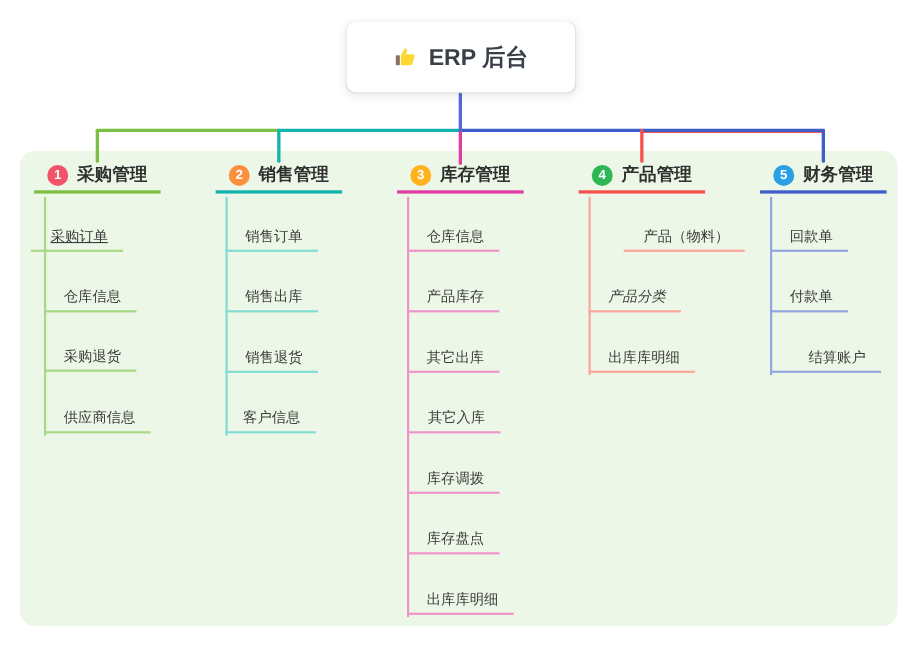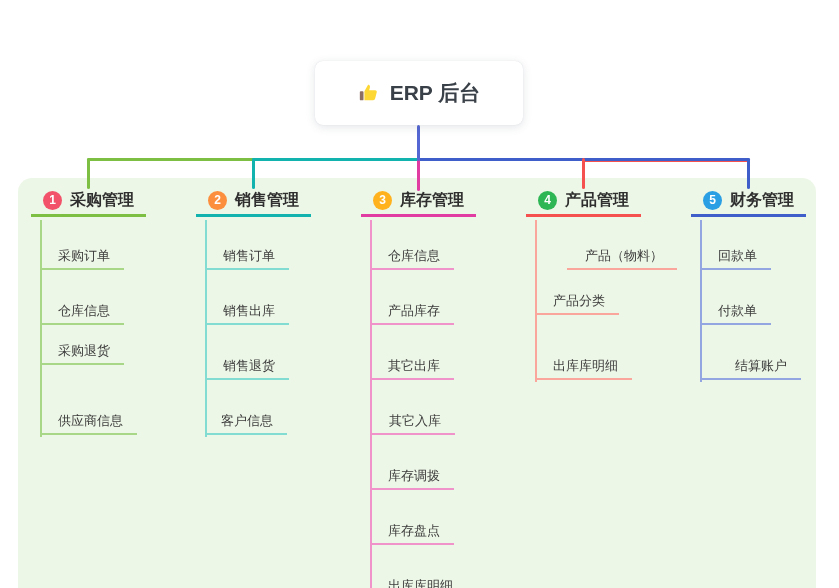--- a/index.html
+++ b/index.html
@@ -1,18 +1,18 @@
 <!DOCTYPE html>
 <html><head>
 <meta charset="utf-8">
 <style>
   html,body{margin:0;padding:0;background:#ffffff;}
   body{width:839px;height:588px;overflow:hidden;
        font-family:"Liberation Sans","DejaVu Sans",sans-serif;}
-  .stage{position:relative;width:839px;height:462px;margin-top:41px;}
+  .stage{position:relative;width:839px;height:462px;}
 
   
   .root-card{position:absolute;left:315px;top:20px;width:208px;height:64px;
     background:#ffffff;border-radius:8px;
     box-shadow:0 2px 10px rgba(60,70,90,.14),0 0 1px rgba(60,70,90,.18);
     display:flex;align-items:center;justify-content:center;gap:10px;
     font-size:21px;font-weight:600;color:#3a4048;cursor:pointer;z-index:5;}
   .root-card .thumb{display:flex;align-items:center;}
 
   
@@ -67,23 +67,23 @@
       <div class="seg" style="left: 416.5px; top: 117px; width: 3px; height: 33px; background: rgb(224, 60, 162); z-index: 2;"></div>
       <div class="seg" style="left: 581.5px; top: 117px; width: 3px; height: 31px; background: rgb(245, 81, 78); z-index: 2;"></div>
       <div class="seg" style="left: 746.5px; top: 117px; width: 3px; height: 31px; background: rgb(63, 94, 201); z-index: 2;"></div>
     </div>
   <div id="branches">
       <div class="branch-title" style="left: 31px; border-bottom-color: rgb(124, 191, 67);">
         <span class="badge" style="background: rgb(242, 83, 106);">1</span>
         <span>采购管理</span>
       </div>
       <div class="trunk" style="left: 40px; top: 179px; height: 217px; background: rgb(169, 215, 136);"></div>
-      <div class="child" style="left: 40px; top: 203px; border-bottom-color: rgb(169, 215, 136);">采购订单</div>
+      <div class="child" style="left: 28px; top: 203px; border-bottom-color: rgb(169, 215, 136); text-decoration: underline;">采购订单</div>
       <div class="child" style="left: 40px; top: 258px; border-bottom-color: rgb(169, 215, 136);">仓库信息</div>
-      <div class="child" style="left: 40px; top: 298px; border-bottom-color: rgb(169, 215, 136);">采购退货</div>
+      <div class="child" style="left: 40px; top: 312px; border-bottom-color: rgb(169, 215, 136);">采购退货</div>
       <div class="child" style="left: 40px; top: 368px; border-bottom-color: rgb(169, 215, 136);">供应商信息</div>
       <div class="branch-title" style="left: 196px; border-bottom-color: rgb(18, 178, 174);">
         <span class="badge" style="background: rgb(251, 143, 61);">2</span>
         <span>销售管理</span>
       </div>
       <div class="trunk" style="left: 205px; top: 179px; height: 217px; background: rgb(131, 220, 210);"></div>
       <div class="child" style="left: 205px; top: 203px; border-bottom-color: rgb(131, 220, 210);">销售订单</div>
       <div class="child" style="left: 205px; top: 258px; border-bottom-color: rgb(131, 220, 210);">销售出库</div>
       <div class="child" style="left: 205px; top: 313px; border-bottom-color: rgb(131, 220, 210);">销售退货</div>
       <div class="child" style="left: 205px; top: 368px; border-bottom-color: rgb(131, 220, 210); padding-left: 16px;">客户信息</div>
@@ -98,21 +98,21 @@
       <div class="child" style="left: 371px; top: 368px; border-bottom-color: rgb(241, 147, 203);">其它入库</div>
       <div class="child" style="left: 370px; top: 423px; border-bottom-color: rgb(241, 147, 203);">库存调拨</div>
       <div class="child" style="left: 370px; top: 478px; border-bottom-color: rgb(241, 147, 203);">库存盘点</div>
       <div class="child" style="left: 370px; top: 533px; border-bottom-color: rgb(241, 147, 203);">出库库明细</div>
       <div class="branch-title" style="left: 526px; border-bottom-color: rgb(245, 81, 78);">
         <span class="badge" style="background: rgb(46, 181, 84);">4</span>
         <span>产品管理</span>
       </div>
       <div class="trunk" style="left: 535px; top: 179px; height: 162px; background: rgb(251, 166, 157);"></div>
       <div class="child" style="left: 567px; top: 203px; border-bottom-color: rgb(251, 166, 157);">产品（物料）</div>
-      <div class="child" style="left: 535px; top: 248px; border-bottom-color: rgb(251, 166, 157);">产品分类</div>
+      <div class="child" style="left: 535px; top: 258px; border-bottom-color: rgb(251, 166, 157); font-style: italic;">产品分类</div>
       <div class="child" style="left: 535px; top: 313px; border-bottom-color: rgb(251, 166, 157);">出库库明细</div>
       <div class="branch-title" style="left: 691px; border-bottom-color: rgb(63, 94, 201);">
         <span class="badge" style="background: rgb(43, 159, 227);">5</span>
         <span>财务管理</span>
       </div>
       <div class="trunk" style="left: 700px; top: 179px; height: 162px; background: rgb(147, 166, 226);"></div>
       <div class="child" style="left: 700px; top: 203px; border-bottom-color: rgb(147, 166, 226);">回款单</div>
       <div class="child" style="left: 700px; top: 258px; border-bottom-color: rgb(147, 166, 226);">付款单</div>
       <div class="child" style="left: 700px; top: 313px; border-bottom-color: rgb(147, 166, 226); padding-left: 35px;">结算账户</div>
     </div>

